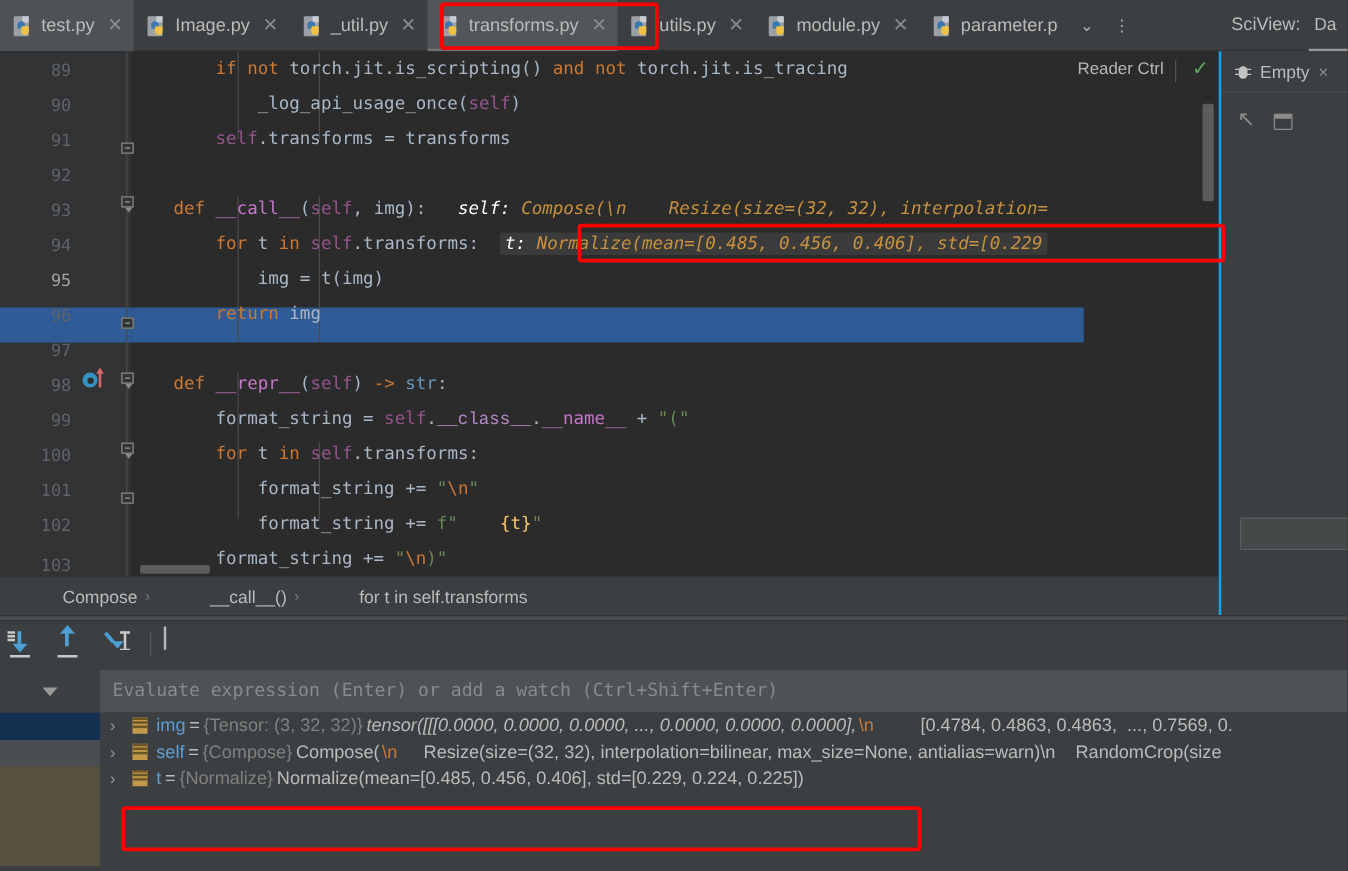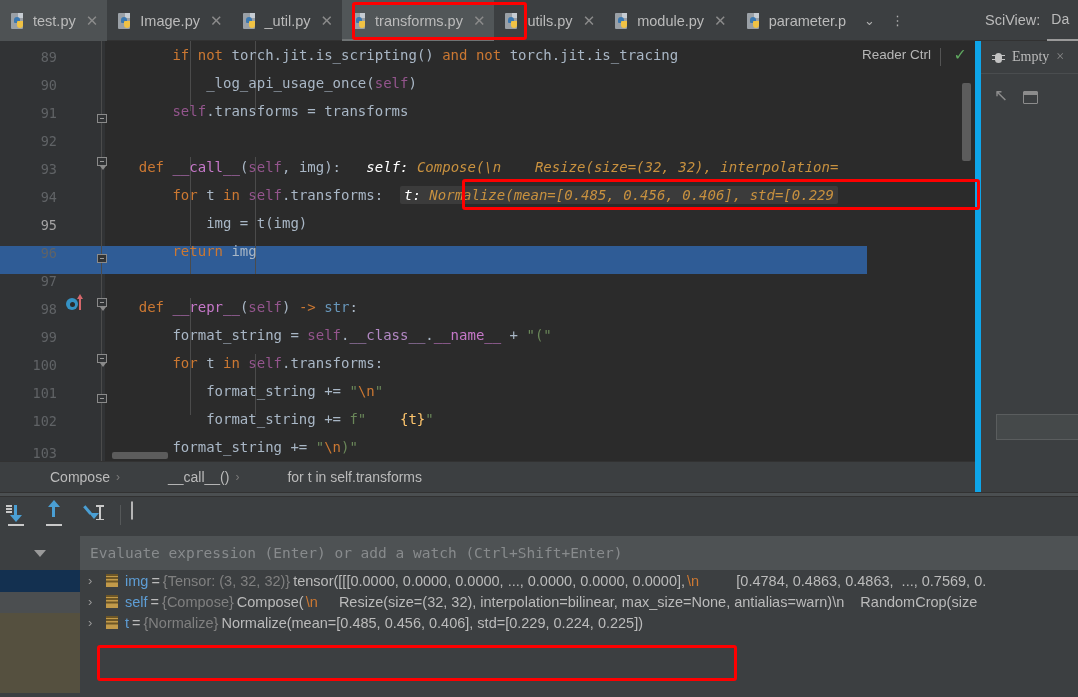--- a/index.html
+++ b/index.html
@@ -140,21 +140,21 @@
   }
   .indentguide {
     position: absolute; width: 1px; background: #4b4b4b;
   }
   .kw  { color: #cc7832; }
   .slf { color: #94558d; }
   .fn  { color: #ffc66d; }
   .str { color: #6a8759; }
   .esc { color: #cc7832; }
   .num { color: #6897bb; }
-  .magenta { color: #b389c5; }
+  .magenta { color: #b389c5; font-family: Liberation Mono, monospace; }
   .pink { color: #c678c9; }
   .hint {
     color: #ffffff; font-style: italic;
   }
   .hintv { color: #c8913f; font-style: italic; }
   .hintbg {
     background: #3b3b3b; border-radius: 2px; padding: 1px 4px;
   }
   .reader-mode {
     position: absolute; right: 44px; top: 6px;
@@ -202,21 +202,21 @@
   .sci-tab {
     color: #bbbbbb; font-size: 14px; white-space: nowrap;
     position: relative; padding-bottom: 2px;
   }
   .sci-tab::after {
     content: ""; position: absolute; left: -4px; right: -12px; bottom: -12px;
     height: 2px; background: #9a9a9a;
   }
   .sci-body {
     position: absolute; left: 975px; top: 41px; width: 103px; height: 451px;
-    background: #3c3f41; border-left: 6px solid #0ea5e9; font-family: Liberation Serif, serif;
+    background: #3c3f41; border-left: 2px solid #0ea5e9;
   }
   .sci-subtab {
     position: absolute; left: 0; top: 0; width: 103px; height: 33px;
     display: flex; align-items: center; gap: 7px; padding-left: 11px;
     border-bottom: 1px solid #4a4d4f;
   }
   .bug-icon { width: 13px; height: 13px; position: relative; flex: 0 0 13px; }
   .bug-icon b {
     position: absolute; left: 3px; top: 2px; width: 7px; height: 10px;
     background: #c3c3c3; border-radius: 4px 4px 4px 4px;
@@ -629,21 +629,21 @@
           <div class="g2"></div>
       </div>
       <div class="var-list">
 
         <div class="var-row" style="top:0px;">
           <span class="twisty">›</span>
           <span class="var-icon"></span>
           <span class="vname">img</span>
           <span class="veq" style="margin:0 -4px;"> = </span>
           <span class="vtype">{Tensor: (3, 32, 32)}</span>
-          <span class="vval" style="margin-left:-4px;"> tensor([[[0.0000, 0.0000, 0.0000,  ..., 0.0000, 0.0000, 0.0000],</span>
+          <span class="vval" style="margin-left:-4px;font-style:italic;"> tensor([[[0.0000, 0.0000, 0.0000,  ..., 0.0000, 0.0000, 0.0000],</span>
           <span class="vesc" style="margin-left:-5px;">\n</span>
           <span class="vval" style="margin-left:-2px;white-space:pre;">        [0.4784, 0.4863, 0.4863,  ..., 0.7569, 0.</span>
         </div>
 
         <div class="var-row" style="top:21px;">
           <span class="twisty">›</span>
           <span class="var-icon"></span>
           <span class="vname">self</span>
           <span class="veq" style="margin:0 -4px;"> = </span>
           <span class="vtype">{Compose}</span>

